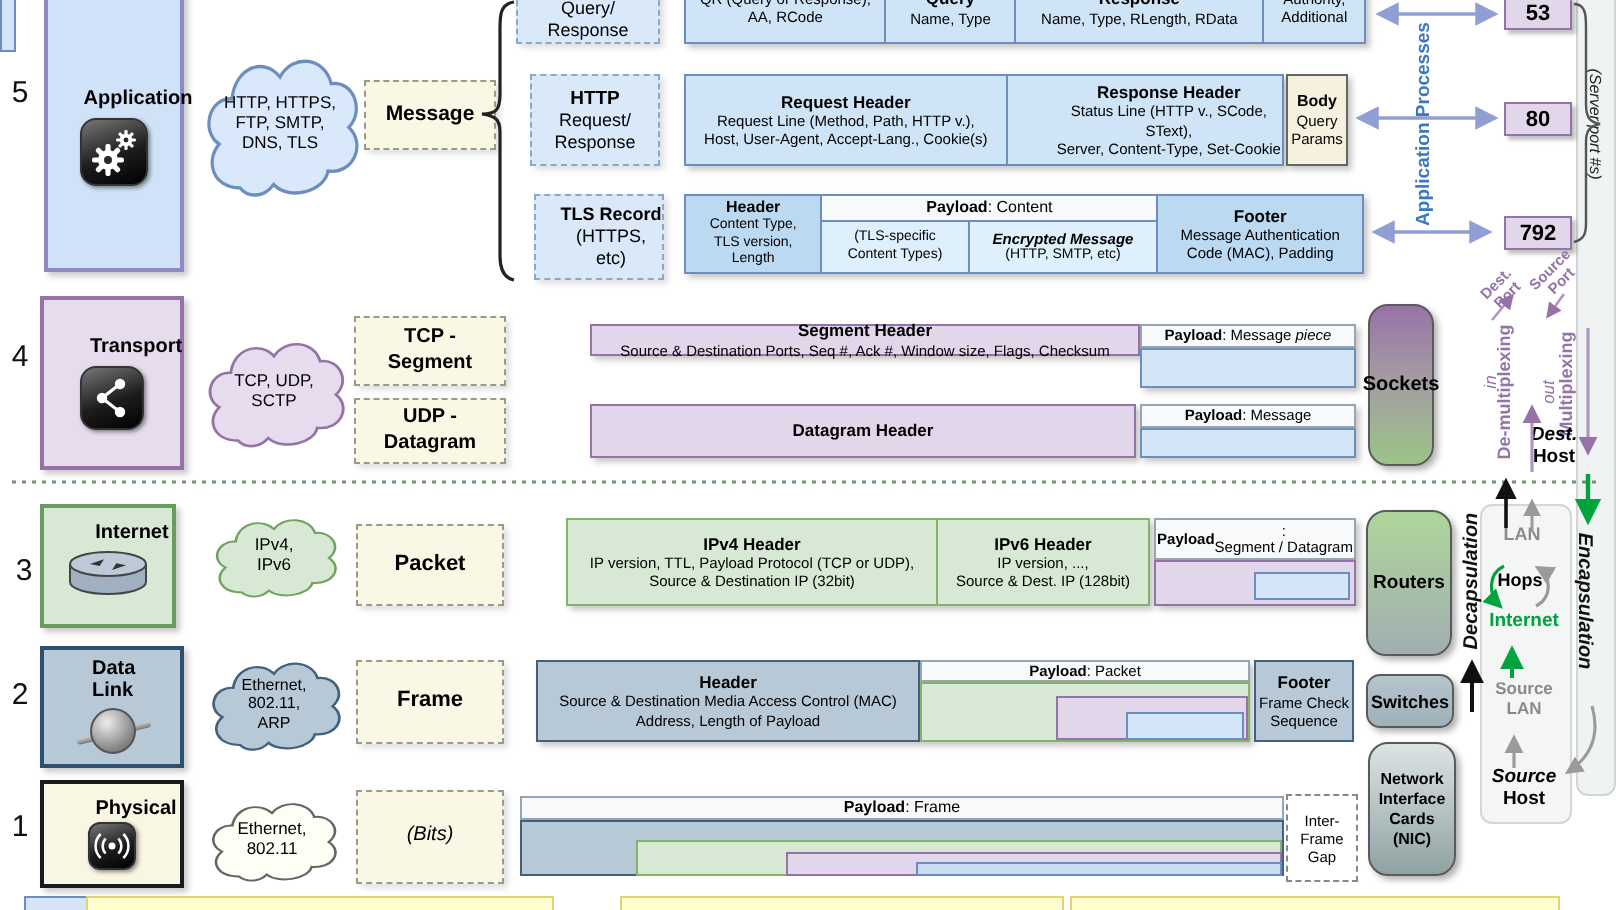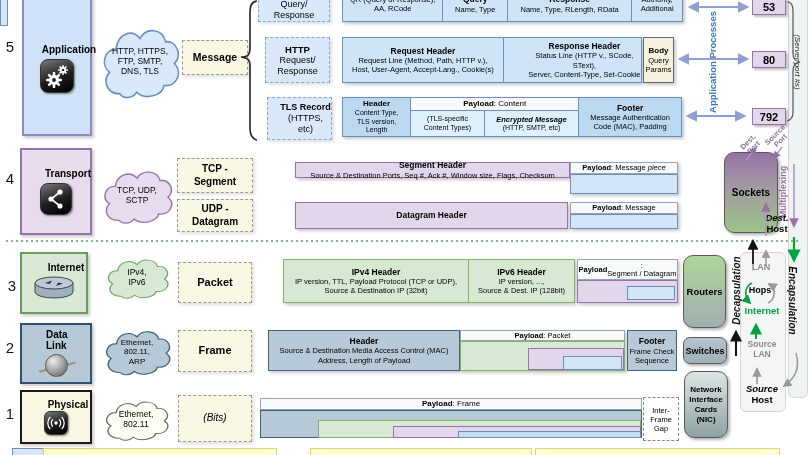--- a/index.html
+++ b/index.html
@@ -346,21 +346,21 @@
 Port</div>
 
   <div class="abs vtext" style="left:706px;top:190px;width:92px;height:12px;font-size:9px;font-weight:bold;color:#9673a6;">De-multiplexing</div>
   <div class="abs vtext" style="left:736px;top:186px;width:18px;height:10px;font-size:8.5px;font-style:italic;color:#9673a6;">in</div>
   <div class="abs vtext" style="left:744px;top:186px;width:78px;height:12px;font-size:9px;font-weight:bold;color:#9673a6;">Multiplexing</div>
   <div class="abs vtext" style="left:764px;top:191px;width:20px;height:10px;font-size:8.5px;font-style:italic;color:#9673a6;">out</div>
 
   <div class="abs vtext" style="left:686px;top:284px;width:100px;height:13px;font-size:10px;font-weight:bold;font-style:italic;color:#111;">Decapsulation</div>
   <div class="abs vtext cw" style="left:740px;top:294px;width:104px;height:13px;font-size:10px;font-weight:bold;font-style:italic;color:#111;">Encapsulation</div>
 
-  <div class="abs roundbox" style="left:684px;top:152px;width:54px;height:81px;background:linear-gradient(180deg,#9673a6,#a39ba2 45%,#9cc488);margin-left:40px;">Sockets</div>
+  <div class="abs roundbox" style="left:684px;top:152px;width:33px;height:81px;background:linear-gradient(180deg,#9673a6,#a39ba2 45%,#9cc488);">Sockets</div>
   <div class="abs roundbox" style="left:683px;top:255px;width:43px;height:73px;background:linear-gradient(180deg,#aed69a,#a2aeb2);font-size:9.5px;">Routers</div>
   <div class="abs roundbox" style="left:683px;top:337px;width:44px;height:27px;background:linear-gradient(180deg,#b6c4cc,#9fb0ba);font-size:9px;border-radius:7px;">Switches</div>
   <div class="abs roundbox pre" style="left:684px;top:371px;width:44px;height:67px;background:linear-gradient(180deg,#dce4e4,#8fa2a2);font-size:8px;line-height:1.25;">Network
 Interface
 Cards
 (NIC)</div>
 
   <div class="abs" style="left:756px;top:213px;width:42px;text-align:center;font-size:9.5px;font-weight:bold;line-height:1.15;">
     <div style="font-style:italic;">Dest.</div>
     <div>Host</div>

